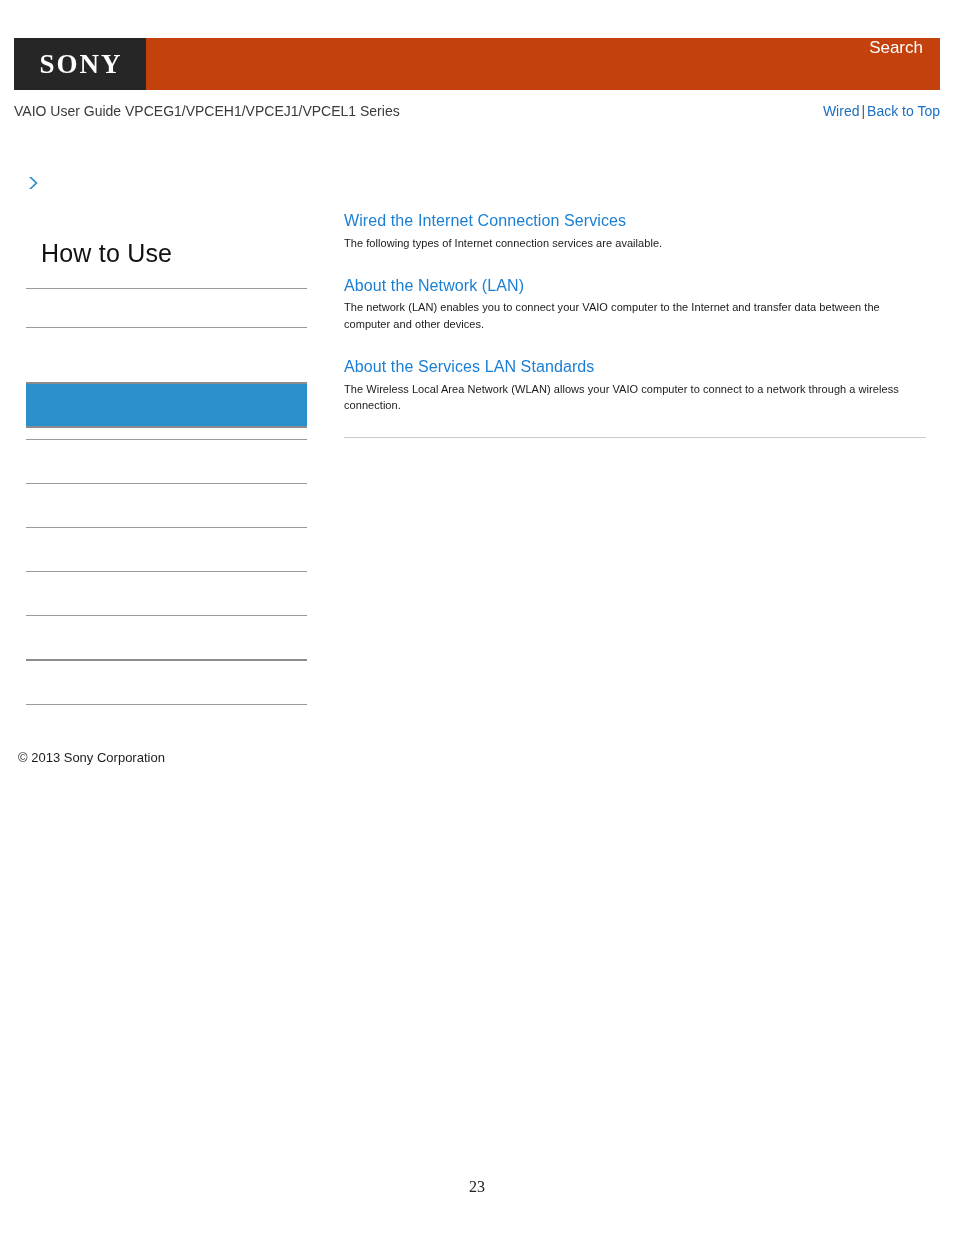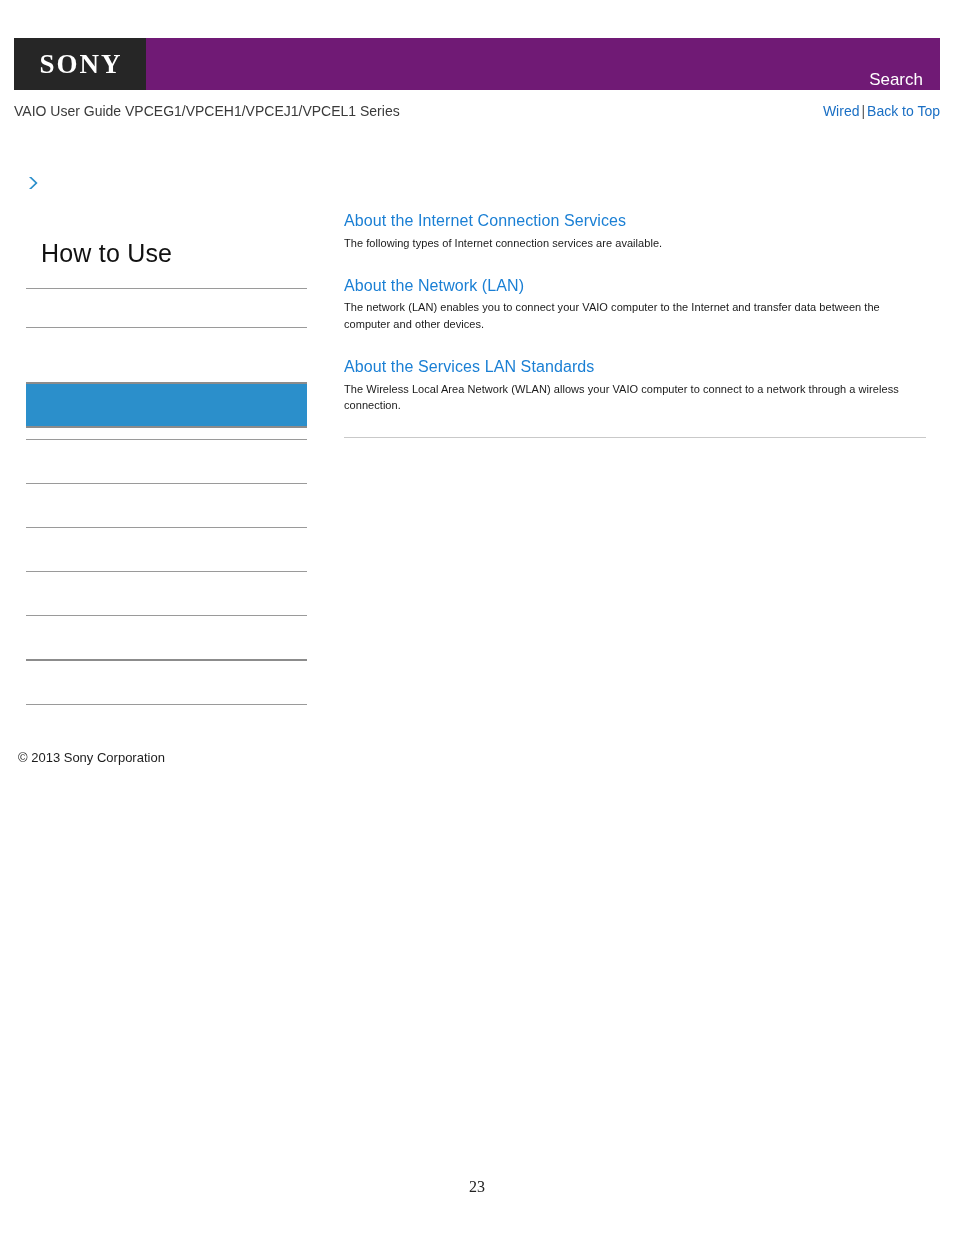--- a/index.html
+++ b/index.html
@@ -24,23 +24,23 @@
     height: 1235px;
   }
 
   
   .header-bar {
     position: absolute;
     left: 14px;
     top: 38px;
     width: 926px;
     height: 52px;
-    background: #701a75;
-    display: flex;
-    align-items: flex-end;
+    background: #c2410c;
+    display: flex;
+    align-items: flex-start;
     justify-content: space-between;
   }
   .logo-box {
     width: 132px;
     height: 52px;
     background: #262626;
     display: flex;
     align-items: center;
     justify-content: center;
     flex: 0 0 auto;
@@ -294,21 +294,21 @@
     </div>
 
     <div class="sb-rule"></div>
   </div>
 
   <div class="copyright">© 2013 Sony Corporation</div>
 
   <div class="content">
 
     <div class="c-block">
-      <a class="c-link" href="#">About the Internet Connection Services</a>
+      <a class="c-link" href="#">Wired the Internet Connection Services</a>
       <p class="c-desc">The following types of Internet connection services are available.</p>
     </div>
 
     <div class="c-block">
       <a class="c-link" href="#">About the Network (LAN)</a>
       <p class="c-desc">The network (LAN) enables you to connect your VAIO computer to the Internet and transfer data between the computer and other devices.</p>
     </div>
 
 
     <div class="c-block">

